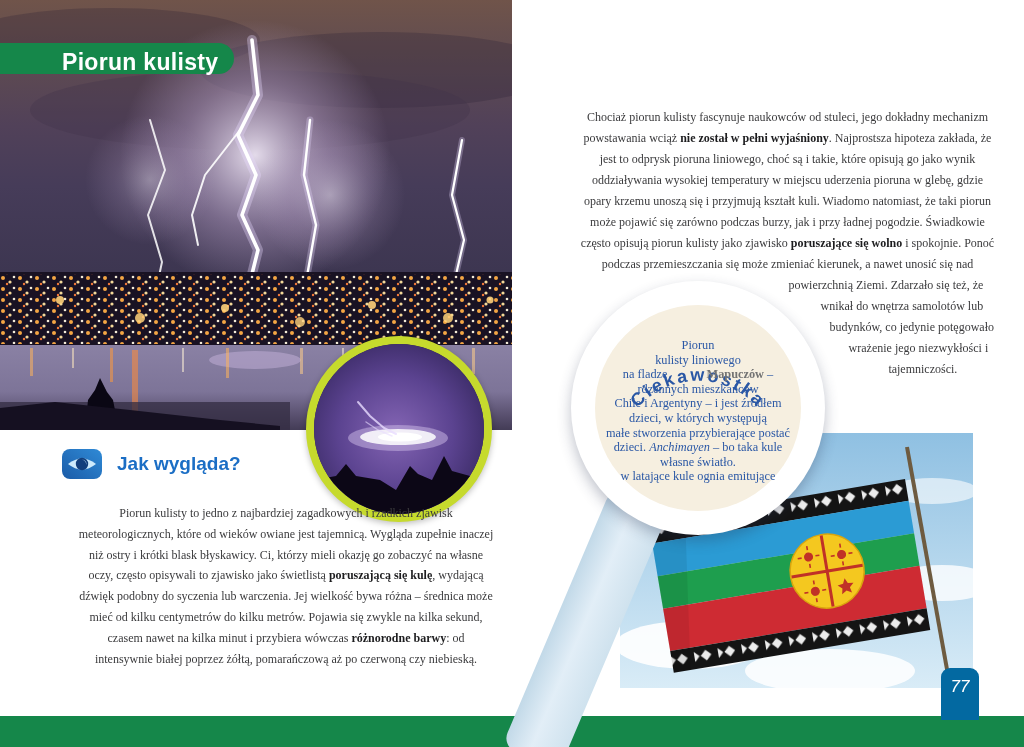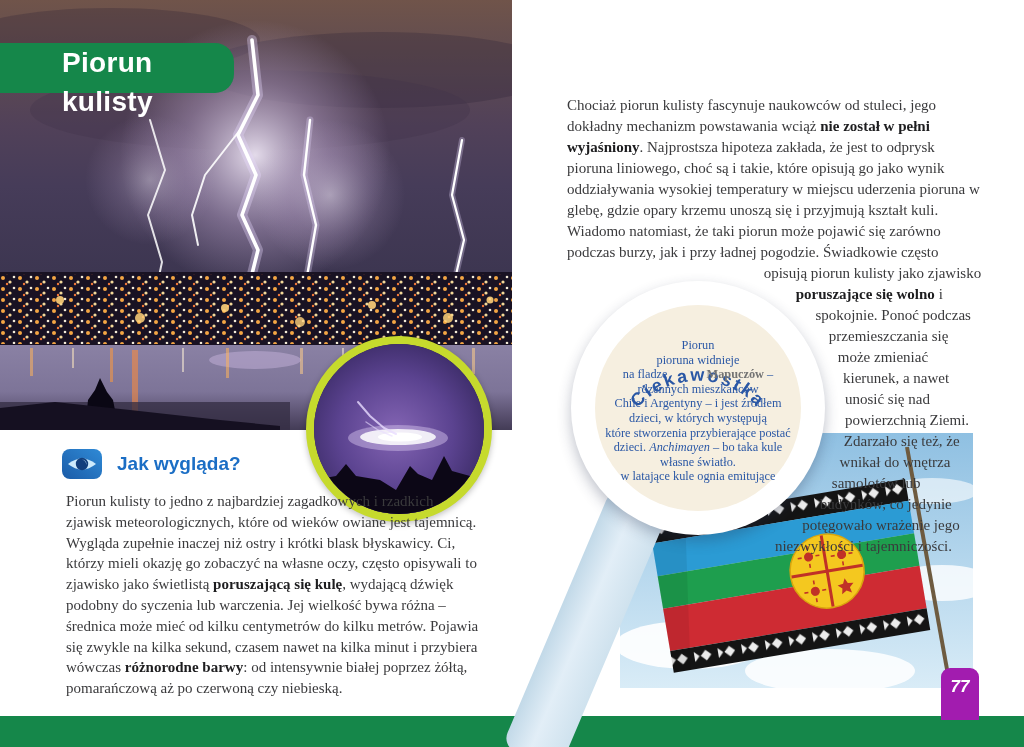--- a/index.html
+++ b/index.html
@@ -10,34 +10,34 @@
   .main-photo{position:absolute;left:0;top:0;width:512px;height:430px;z-index:1;}
   .main-photo svg{display:block;}
   .flag-photo{position:absolute;left:620px;top:433px;width:353px;height:255px;z-index:1;}
   .flag-photo svg{display:block;}
 
   .inset-circle{position:absolute;left:306px;top:336px;width:170px;height:170px;
         border-radius:50%;border:8px solid #c6da2d;overflow:hidden;z-index:3;background:#2e2350;
         box-shadow:0 2px 6px rgba(0,0,0,.25);}
 
   
-  .title-banner{position:absolute;left:0;top:43px;height:50px;width:234px;background:#15874a;
+  .title-banner{position:absolute;left:0;top:43px;height:31px;width:234px;background:#15874a;
         border-radius:0 19px 19px 0;color:#fff;font-family:"Liberation Sans",sans-serif;
-        font-weight:bold;font-size:28px;line-height:39px;padding-left:62px;box-sizing:border-box;
+        font-weight:bold;font-size:23px;line-height:39px;padding-left:62px;box-sizing:border-box;
         z-index:6;letter-spacing:.3px;}
 
   
   .sec-head{position:absolute;display:flex;align-items:center;gap:15px;z-index:6;
         font-family:"Liberation Sans",sans-serif;font-weight:bold;color:#1b6ec5;font-size:19px;}
   #head-looks{left:62px;top:449px;}
   #head-forms{left:568px;top:56px;}
   .icon-tile{width:40px;height:30px;flex:0 0 auto;}
 
   
-  .body{position:absolute;margin:4px;font-size:15px;color:#3a3a3c;z-index:5;}
+  .body{position:absolute;margin:16px;font-size:12px;color:#3a3a3c;z-index:5;text-align:center;}
   #looks-par{left:62px;top:487px;width:416px;line-height:20.8px;}
   #forms-par{left:563px;top:91px;width:417px;line-height:21px;}
   .body b{color:#1d1d1f;}
   .wrap-spacer{float:left;width:278px;height:462px;
         shape-outside:circle(143px at 135px 318px);}
 
   
   .mag{position:absolute;left:571px;top:281px;width:254px;height:254px;z-index:5;}
   .mag-outer{position:absolute;left:0;top:0;width:254px;height:254px;border-radius:50%;
         background:#ffffff;box-shadow:0 6px 14px rgba(40,50,80,.3);}
@@ -49,23 +49,23 @@
   .fact .ln{display:block;}
   .fact b{font-weight:bold;color:#737373;margin-left:36px;}
   .fact i{font-style:italic;}
 
   .handle{position:absolute;left:609px;top:500px;width:62px;height:280px;z-index:4;
         background:linear-gradient(90deg,#c2d9e8,#e2eef7 45%,#cfe2ee);
         border-radius:14px;transform:rotate(23deg);transform-origin:50% 0;}
 
   
   .green-bar{position:absolute;left:0;top:716px;width:1024px;height:31px;background:#15874a;z-index:2;}
-  .page-tab{position:absolute;left:941px;top:668px;width:38px;height:52px;background:#a21caf;
+  .page-tab{position:absolute;left:941px;top:668px;width:38px;height:52px;background:#0369a1;
         border-radius:9px 9px 0 0;z-index:3;color:#fff;font-family:"Liberation Sans",sans-serif;
-        font-weight:bold;font-style:italic;font-size:17px;text-align:center;padding-top:9px;
+        font-weight:normal;font-style:italic;font-size:17px;text-align:center;padding-top:9px;
         box-sizing:border-box;}
 </style>
 </head>
 <body>
 
 <div class="page">
 
   <div class="main-photo">
     <svg width="512" height="430" viewBox="0 0 512 430">
       <defs>
@@ -238,26 +238,26 @@
     <svg class="arc" width="254" height="254" viewBox="0 0 254 254">
       <defs>
           <path id="arcp" d="M52,152 A80,80 0 0 1 202,152"></path>
         </defs>
       <text font-family="Liberation Sans, sans-serif" font-weight="bold" font-size="18" fill="#2a57a5" letter-spacing="2.5">
         <textPath href="#arcp" startOffset="50%" text-anchor="middle">Ciekawostka</textPath>
       </text>
     </svg>
     <div class="fact">
       <span class="ln"><span>Piorun</span></span>
-      <span class="ln"><span>pioruna widnieje</span></span>
+      <span class="ln"><span>kulisty liniowego</span></span>
       <span class="ln"><span>na fladze </span><b>Mapuczów</b><span> –</span></span>
       <span class="ln"><span>rdzennych mieszkańców</span></span>
       <span class="ln"><span>Chile i Argentyny – i jest źródłem</span></span>
       <span class="ln"><span>dzieci, w których występują</span></span>
-      <span class="ln"><span>które stworzenia przybierające postać</span></span>
+      <span class="ln"><span>małe stworzenia przybierające postać</span></span>
       <span class="ln"><span>dzieci. </span><i>Anchimayen</i><span> – bo taka kule</span></span>
       <span class="ln"><span>własne światło.</span></span>
       <span class="ln"><span>w latające kule ognia emitujące</span></span>
     </div>
   </div>
 
   <div class="green-bar"></div>
   <div class="page-tab">
     <span>77</span>
   </div>

